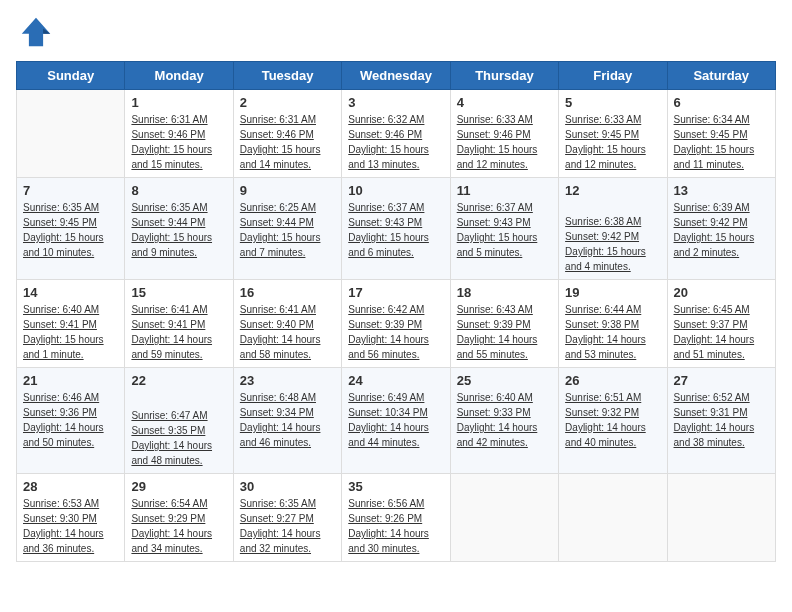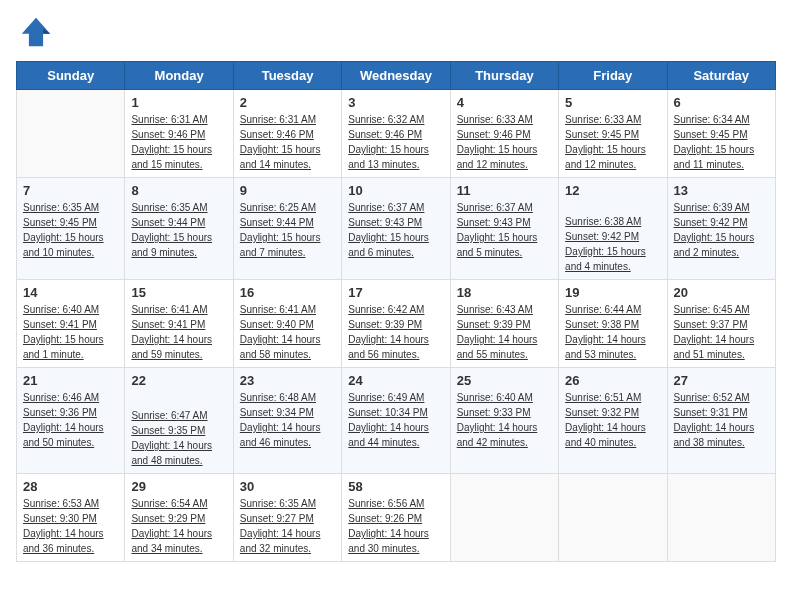--- a/index.html
+++ b/index.html
@@ -340,21 +340,21 @@
 and 34 minutes.</div>
         </td>
         <td>
           <span class="day-number">30</span>
           <div class="cell-content" style="white-space: pre-line;">Sunrise: 6:35 AM
 Sunset: 9:27 PM
 Daylight: 14 hours
 and 32 minutes.</div>
         </td>
         <td>
-          <span class="day-number">58</span>
+          <span class="day-number">35</span>
           <div class="cell-content" style="white-space: pre-line;">Sunrise: 6:56 AM
 Sunset: 9:26 PM
 Daylight: 14 hours
 and 30 minutes.</div>
         </td>
         <td class="empty-cell"></td>
         <td class="empty-cell"></td>
         <td class="empty-cell"></td>
       </tr>
     </tbody>

